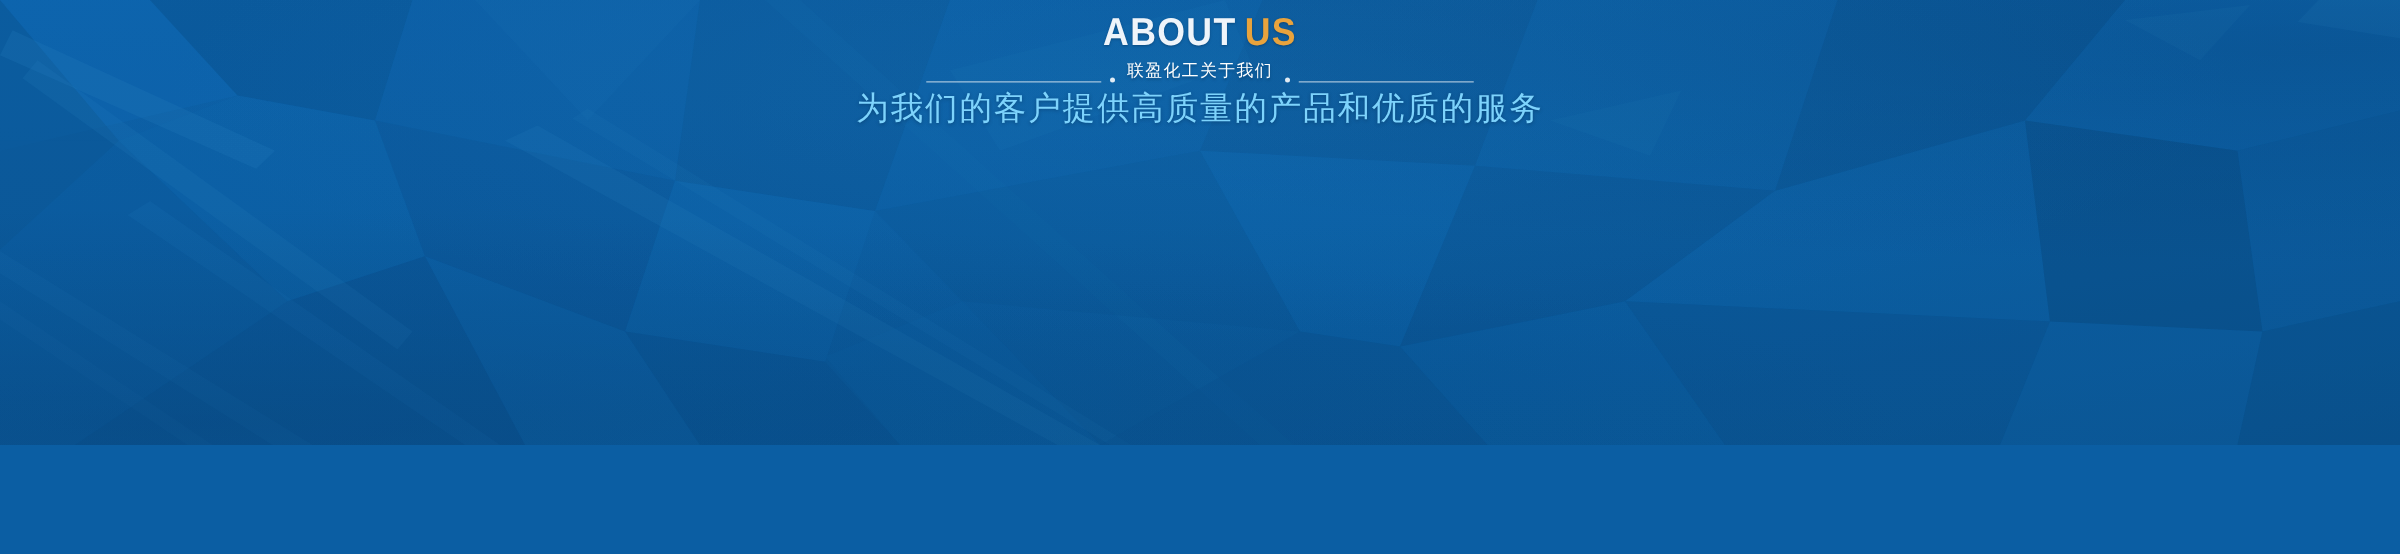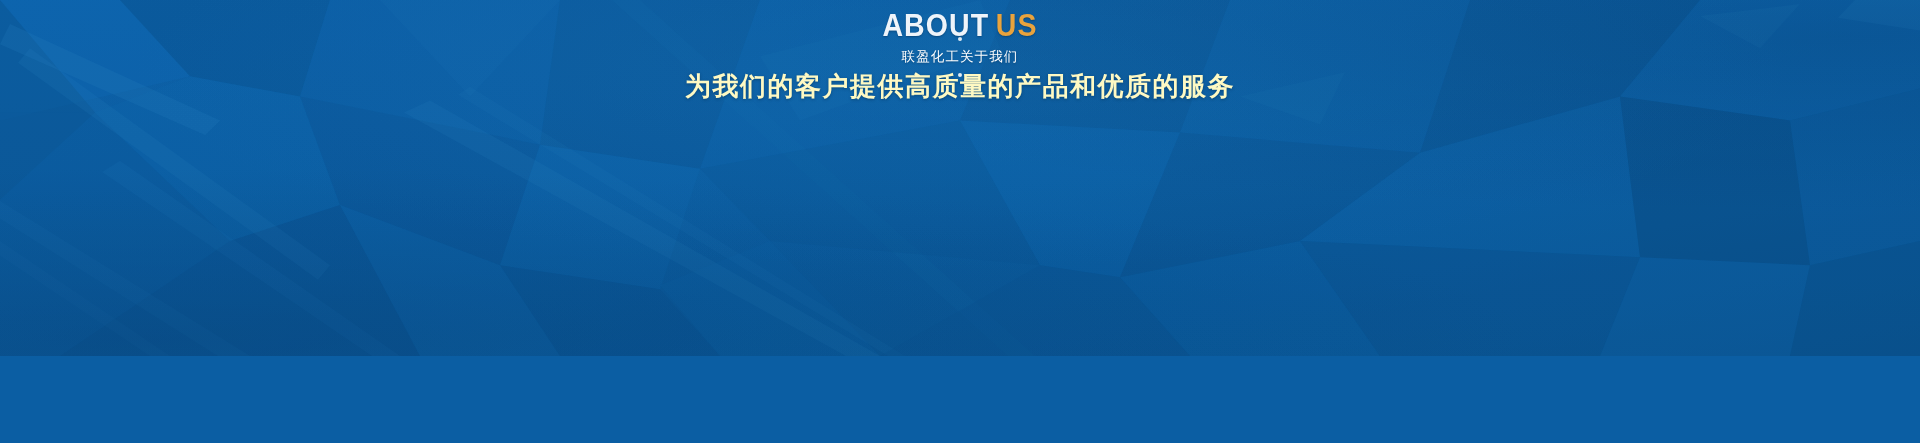--- a/index.html
+++ b/index.html
@@ -73,26 +73,25 @@
   }
   .eyebrow .w2 {
     color: #e8a33d;
     margin-left: 7px;
     text-shadow: 0 1px 2px rgba(3,40,76,0.45);
   }
 
   
   .divider-row {
     display: flex;
-    align-items: center;
+    align-items: flex-end;
     justify-content: center;
     gap: 7px;
     margin-top: 5px;
     height: 18px;
-    flex-direction: column;
   }
   .rule {
     display: block;
     width: 140px;
     height: 1px;
     background: rgba(255,255,255,0.62);
   }
   .dot {
     display: block;
     width: 4px;
@@ -111,22 +110,22 @@
     padding: 0 3px;
     text-shadow: 0 1px 2px rgba(3,40,76,0.40);
   }
 
   
   .headline {
     margin: 0;
     padding-top: 4px;
     font-size: 26px;
     line-height: 32px;
-    font-weight: 700;
-    color: #fef9c3;
+    font-weight: 400;
+    color: #7dd3fc;
     letter-spacing: 1.5px;
     white-space: nowrap;
     text-shadow: 0 1px 3px rgba(3,40,76,0.45);
   }
 </style>
 </head>
 <body>
 
 <div class="banner">
 

